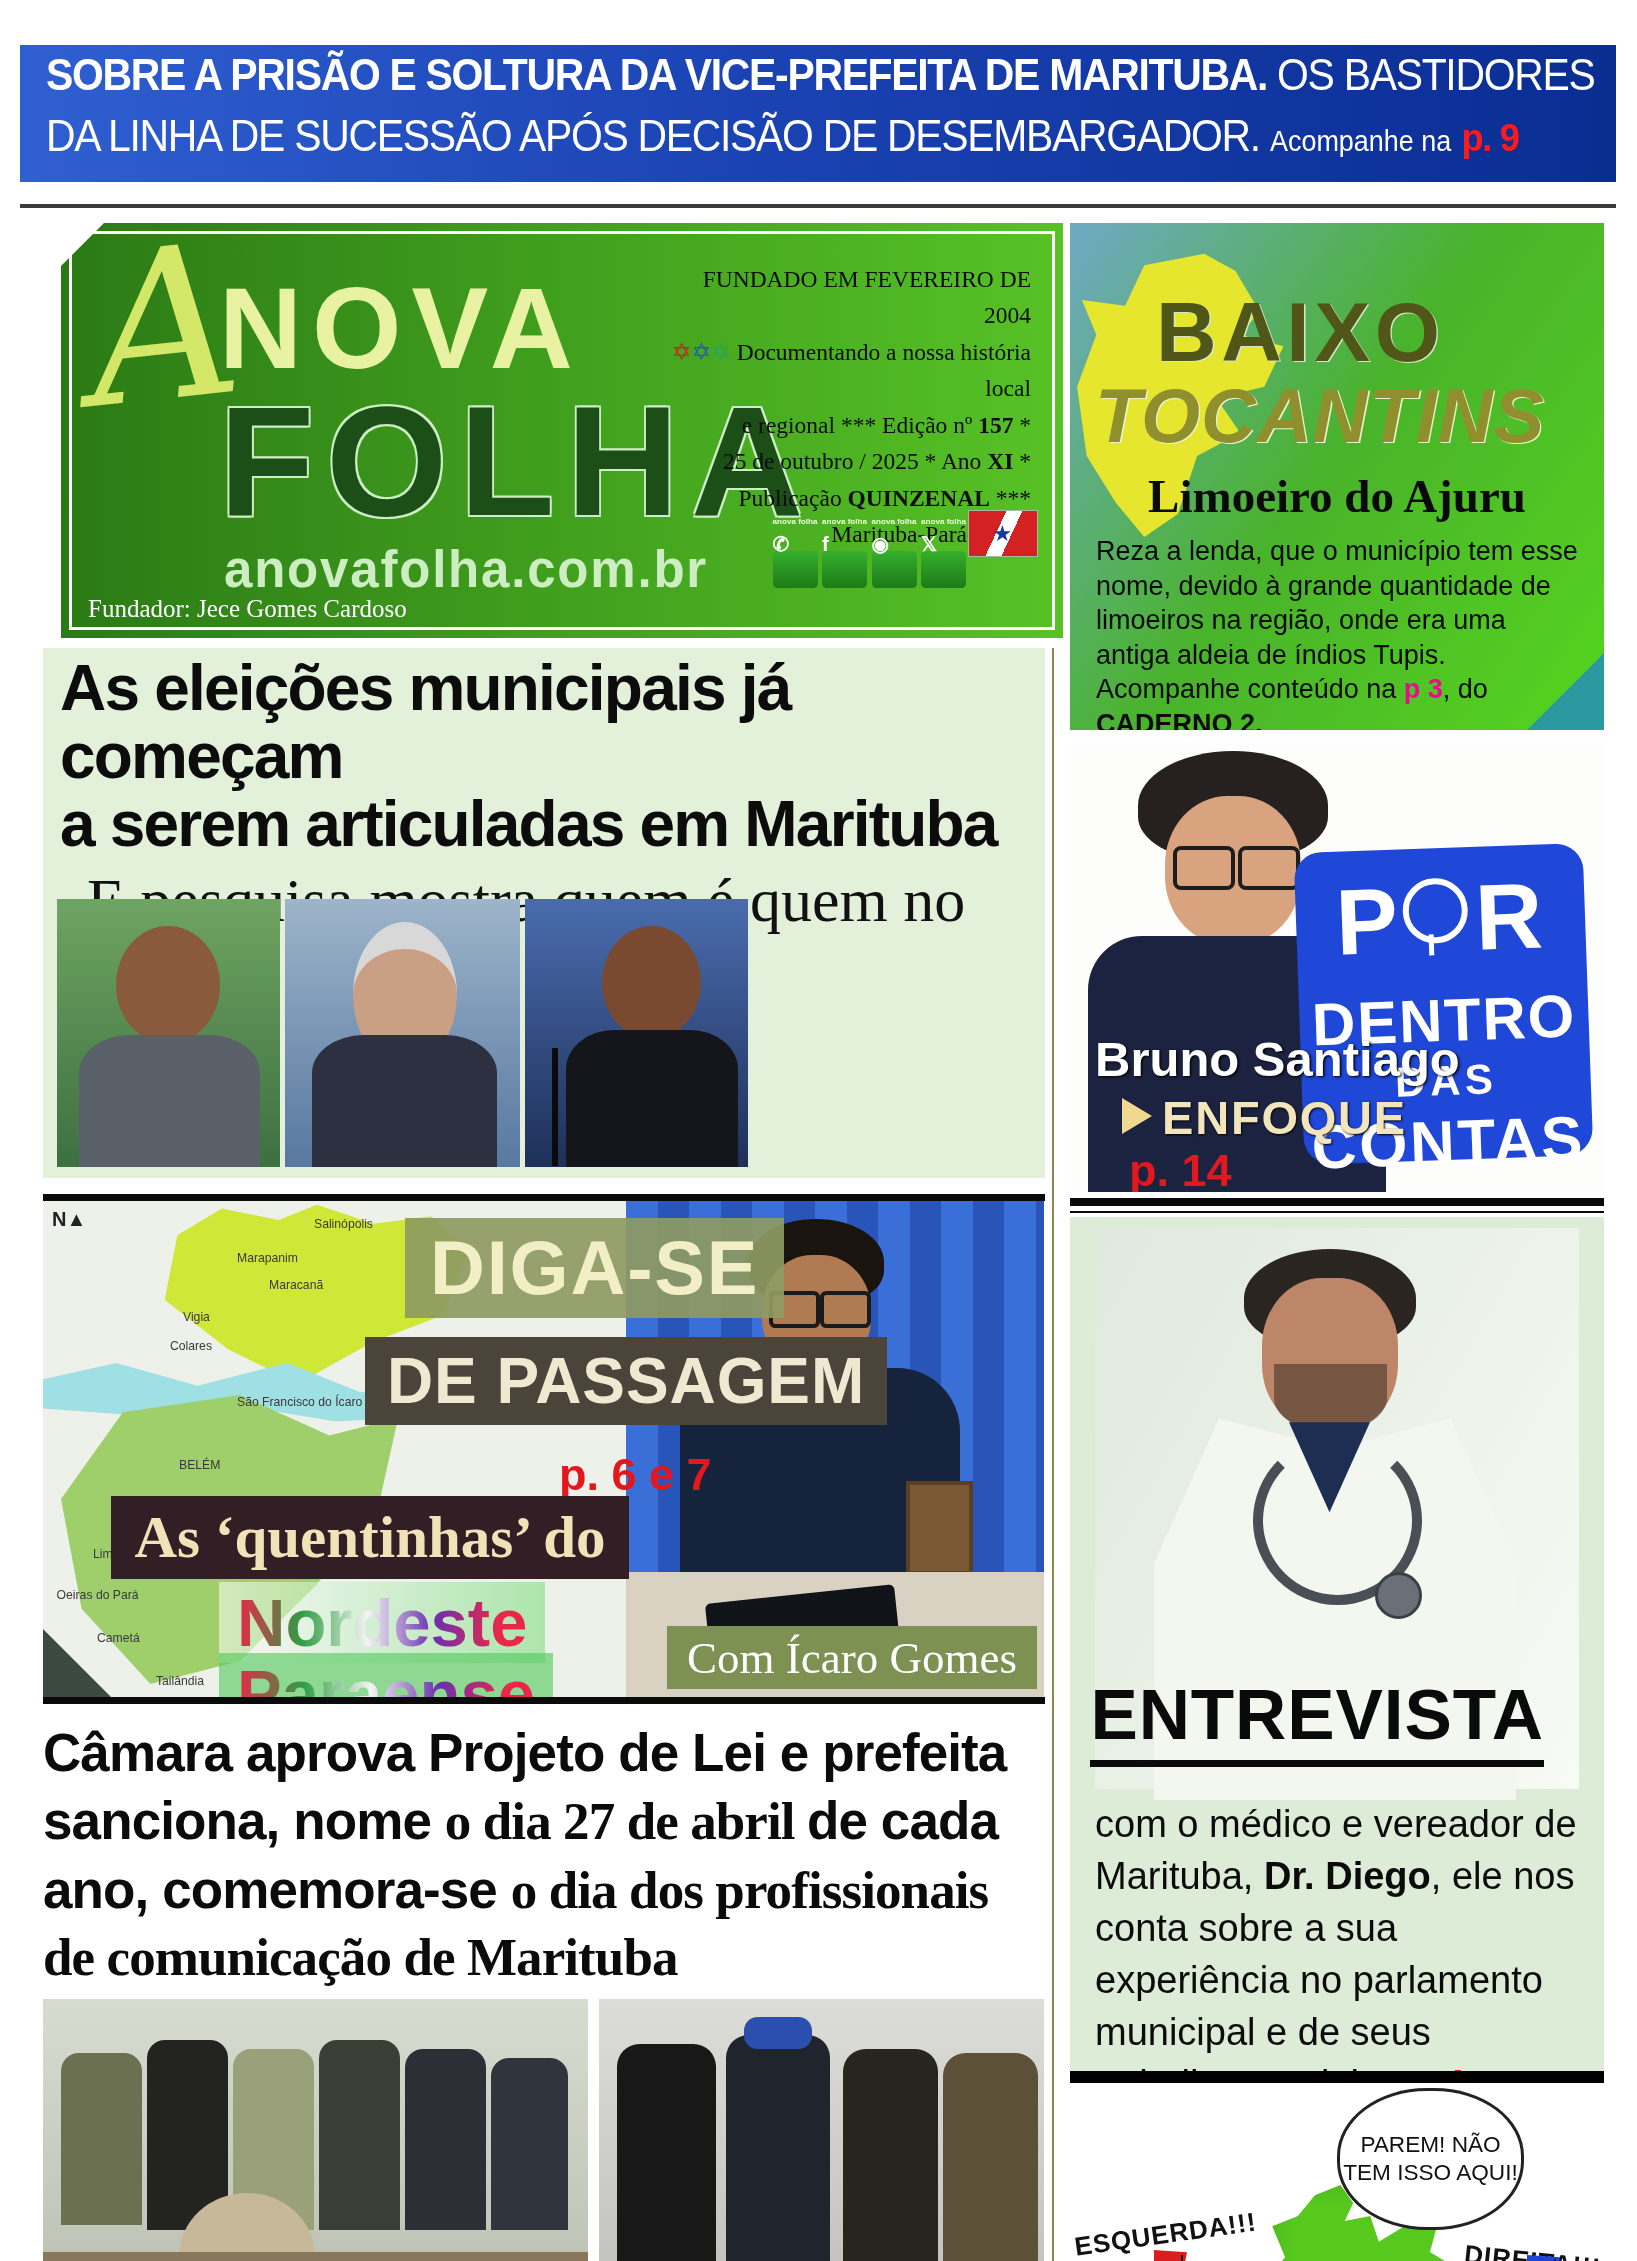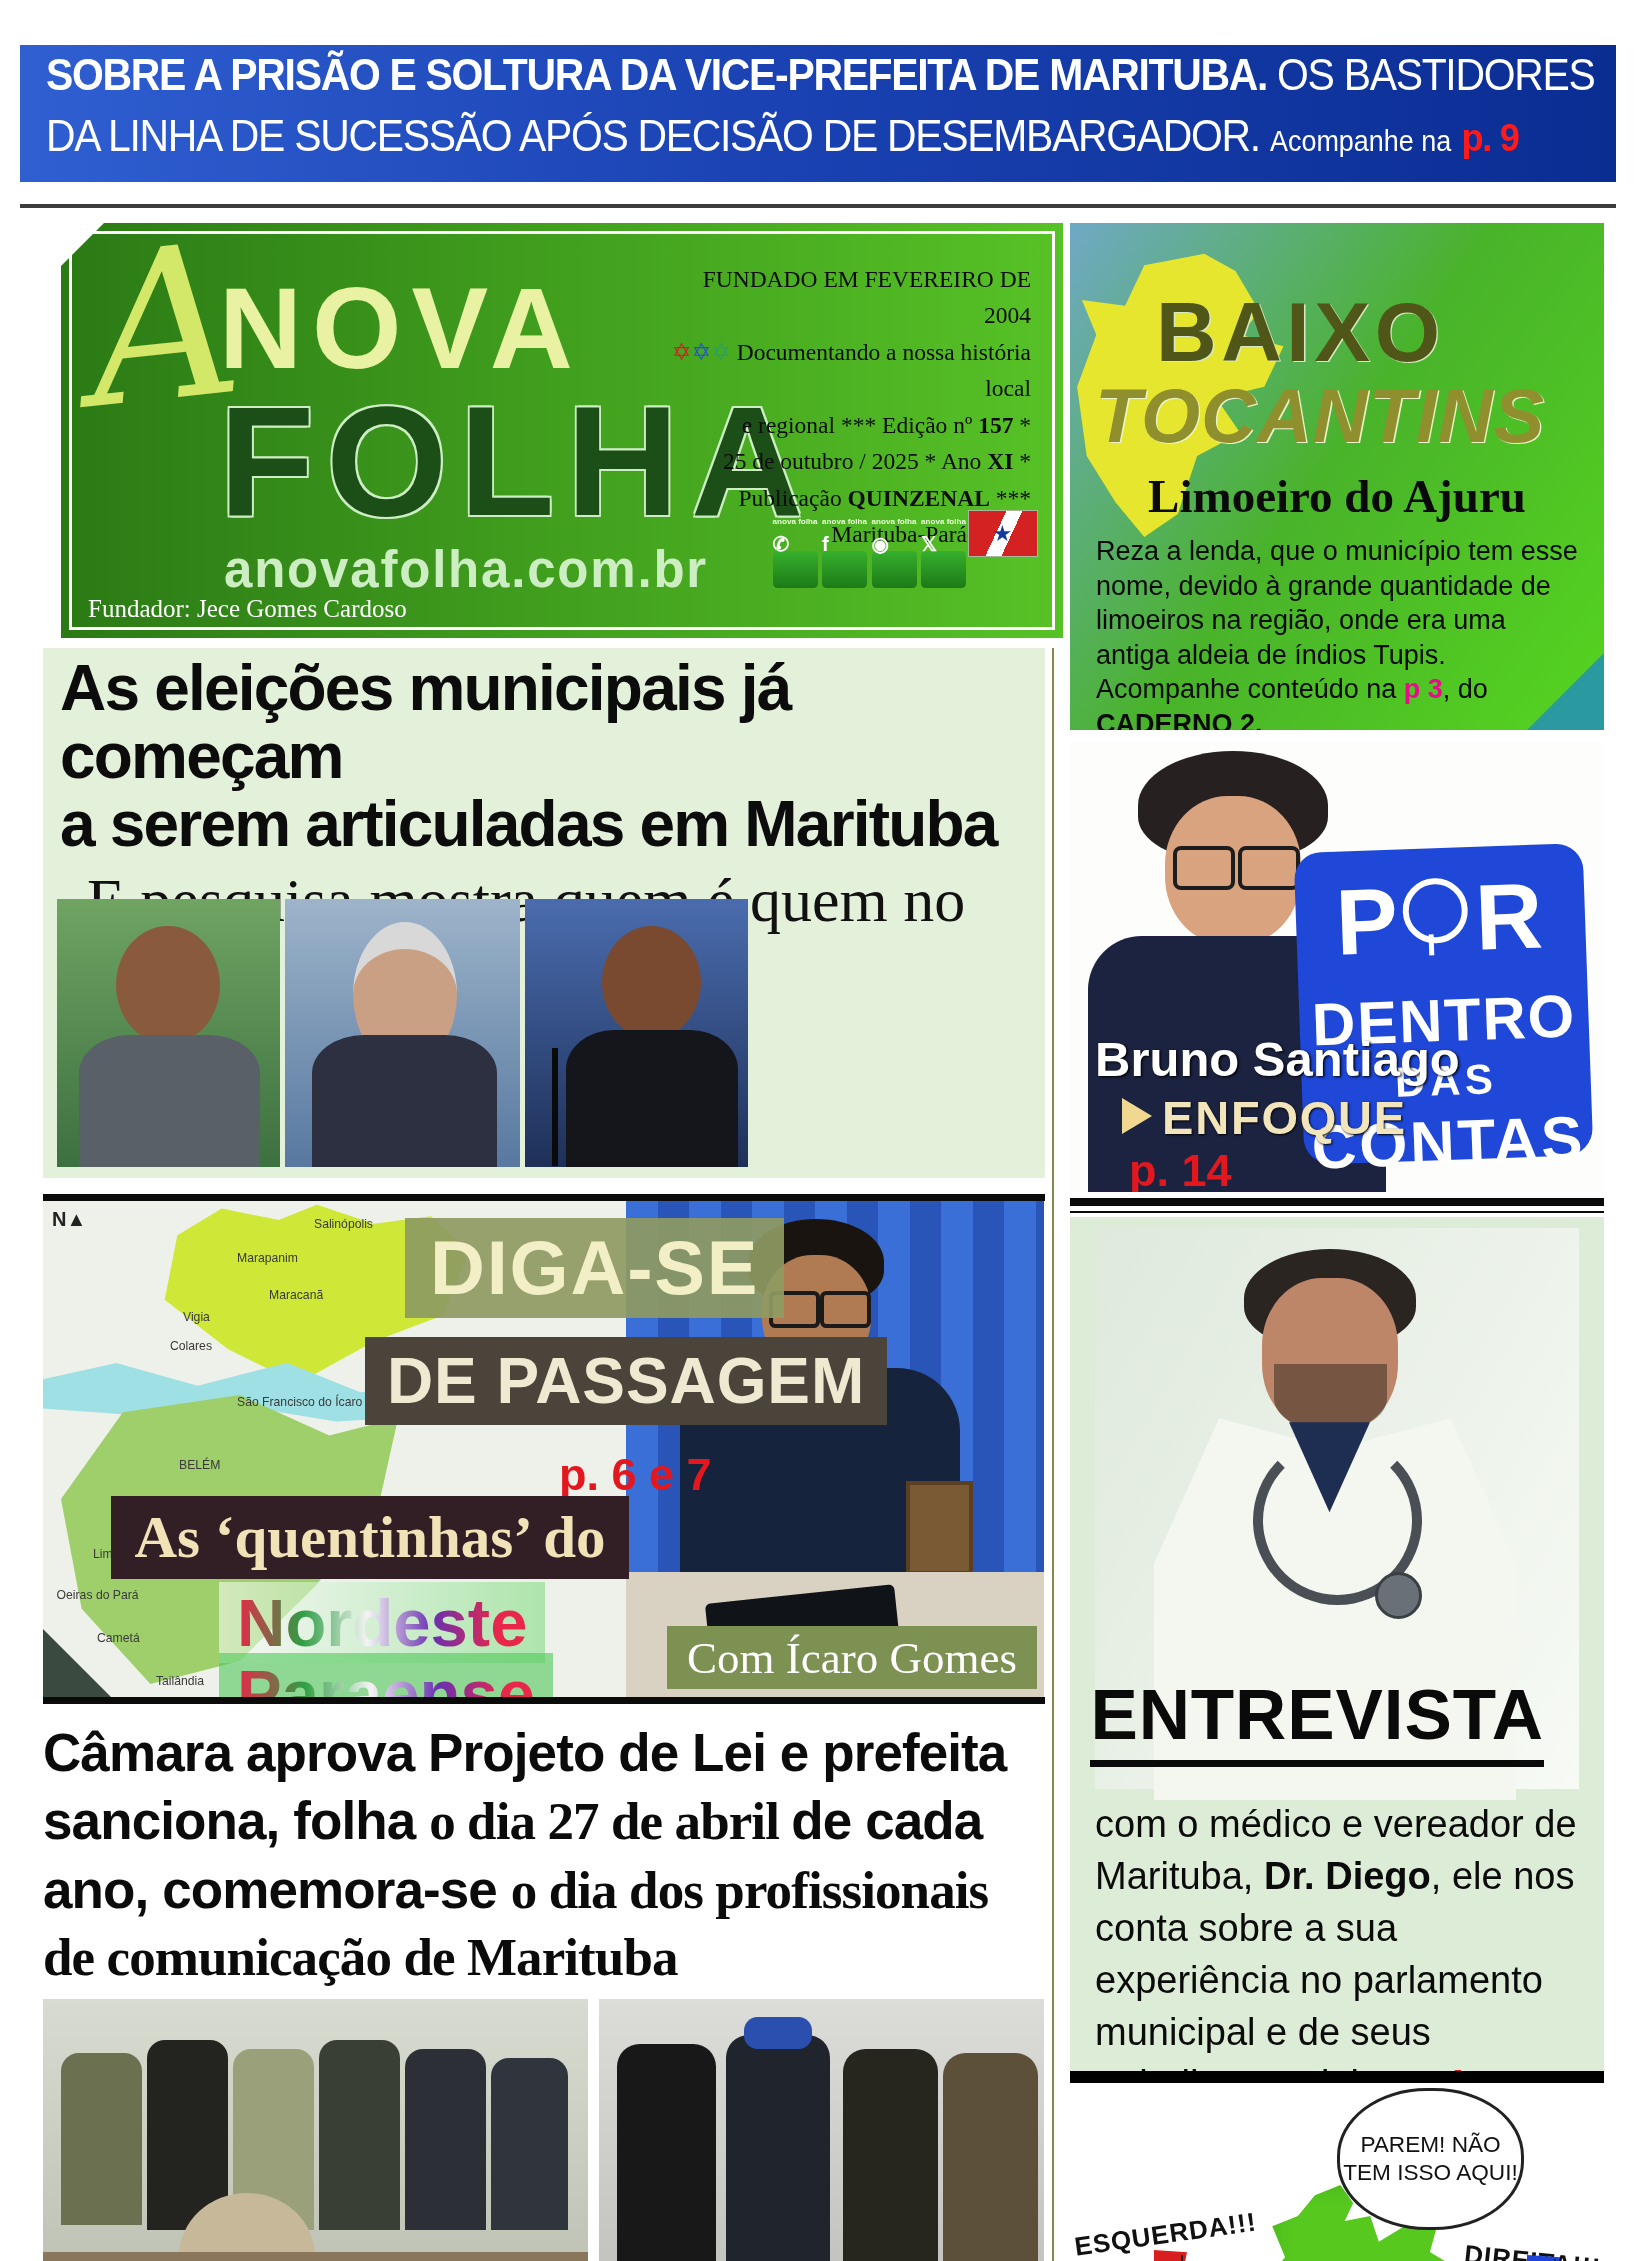--- a/index.html
+++ b/index.html
@@ -282,21 +282,21 @@
   <div class="abs drule" style="left:1070px;top:1198px;width:534px;"></div>
 
   <div id="diga" class="abs">
     <div id="dg-map" class="abs">
       <div id="dg-green1" class="abs"></div>
       <div id="dg-river" class="abs"></div>
       <div id="dg-green2" class="abs"></div>
       <div id="dg-compass" class="abs"><span>N</span>▲</div>
       <span class="maplabel" style="left:271px;top:16.3px;">Salinópolis</span>
       <span class="maplabel" style="left:194px;top:50px;">Marapanim</span>
-      <span class="maplabel" style="left:226px;top:87px;">Maracanã</span>
+      <span class="maplabel" style="left:226px;top:77px;">Maracanã</span>
       <span class="maplabel" style="left:140px;top:109px;">Vigia</span>
       <span class="maplabel" style="left:127px;top:138px;">Colares</span>
       <span class="maplabel" style="left:194px;top:194px;">São Francisco do Ícaro</span>
       <span class="maplabel" style="left:136px;top:249px;font-weight:normal;margin-top:8px;">BELÉM</span>
       <span class="maplabel" style="left:104px;top:310px;">Abaetetuba</span>
       <span class="maplabel" style="left:50px;top:346px;">Limoeiro do Ajurú</span>
       <span class="maplabel" style="left:13.6px;top:387px;">Oeiras do Pará</span>
       <span class="maplabel" style="left:54px;top:430px;">Cametá</span>
       <span class="maplabel" style="left:113px;top:473px;">Tailândia</span>
     </div>
@@ -315,21 +315,21 @@
     <div id="dg-pages" class="abs red">p. 6 e 7</div>
     <div id="dg-quent" class="abs">As ‘quentinhas’ do</div>
     <div id="dg-nord" class="abs"><span>Nordeste</span></div>
     <div id="dg-para" class="abs"><span>Paraense</span></div>
     <div id="dg-credit" class="abs">Com Ícaro Gomes</div>
     <div id="dg-curl" class="abs"></div>
   </div>
 
   <div id="cam-h" class="abs">
     <div class="csan">Câmara aprova Projeto de Lei e prefeita</div>
-    <div><span class="csan">sanciona, folha </span><span class="cser">o dia 27 de abril </span><span class="csan">de cada</span></div>
+    <div><span class="csan">sanciona, nome </span><span class="cser">o dia 27 de abril </span><span class="csan">de cada</span></div>
     <div><span class="csan">ano, comemora-se </span><span class="cser">o dia dos profissionais</span></div>
     <div class="cser">de comunicação de Marituba</div>
   </div>
 
   <div id="cam-ph1" class="photo abs">
     <div class="pgroup" style="left:18px;top:54px;width:81px;height:172px;background:#6a7050;border-radius:18px 18px 0 0;"></div>
     <div class="pgroup" style="left:104px;top:41px;width:81px;height:190px;background:#23231f;border-radius:18px 18px 0 0;"></div>
     <div class="pgroup" style="left:190px;top:50px;width:81px;height:181px;background:#9aa07a;border-radius:18px 18px 0 0;"></div>
     <div class="pgroup" style="left:276px;top:41px;width:81px;height:190px;background:#3a3f35;border-radius:18px 18px 0 0;"></div>
     <div class="pgroup" style="left:362px;top:50px;width:81px;height:181px;background:#2c2f36;border-radius:18px 18px 0 0;"></div>

